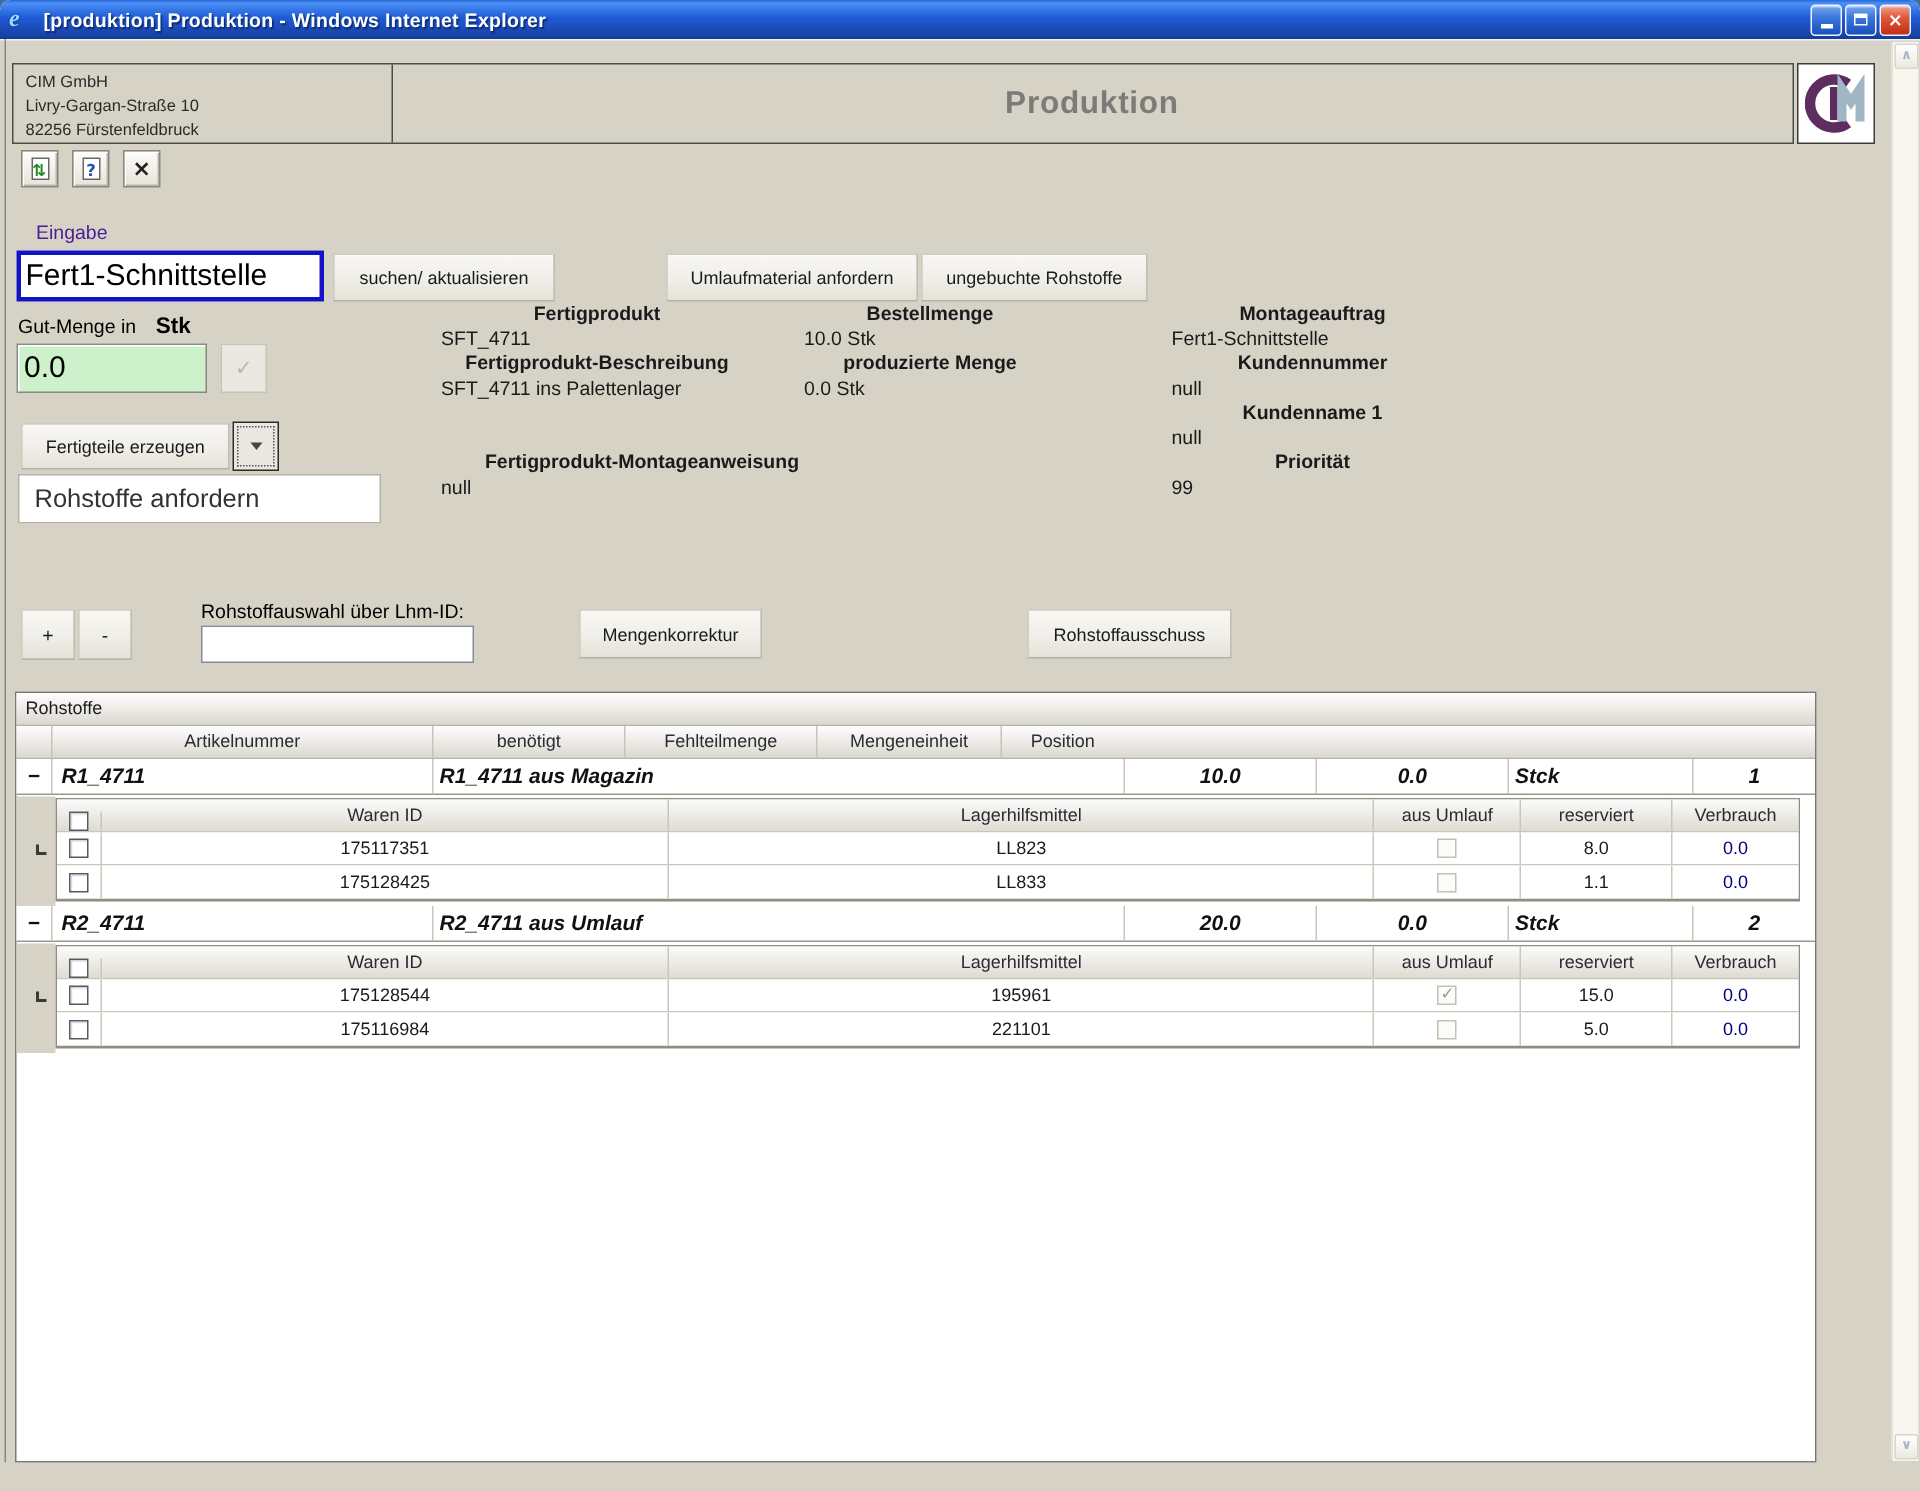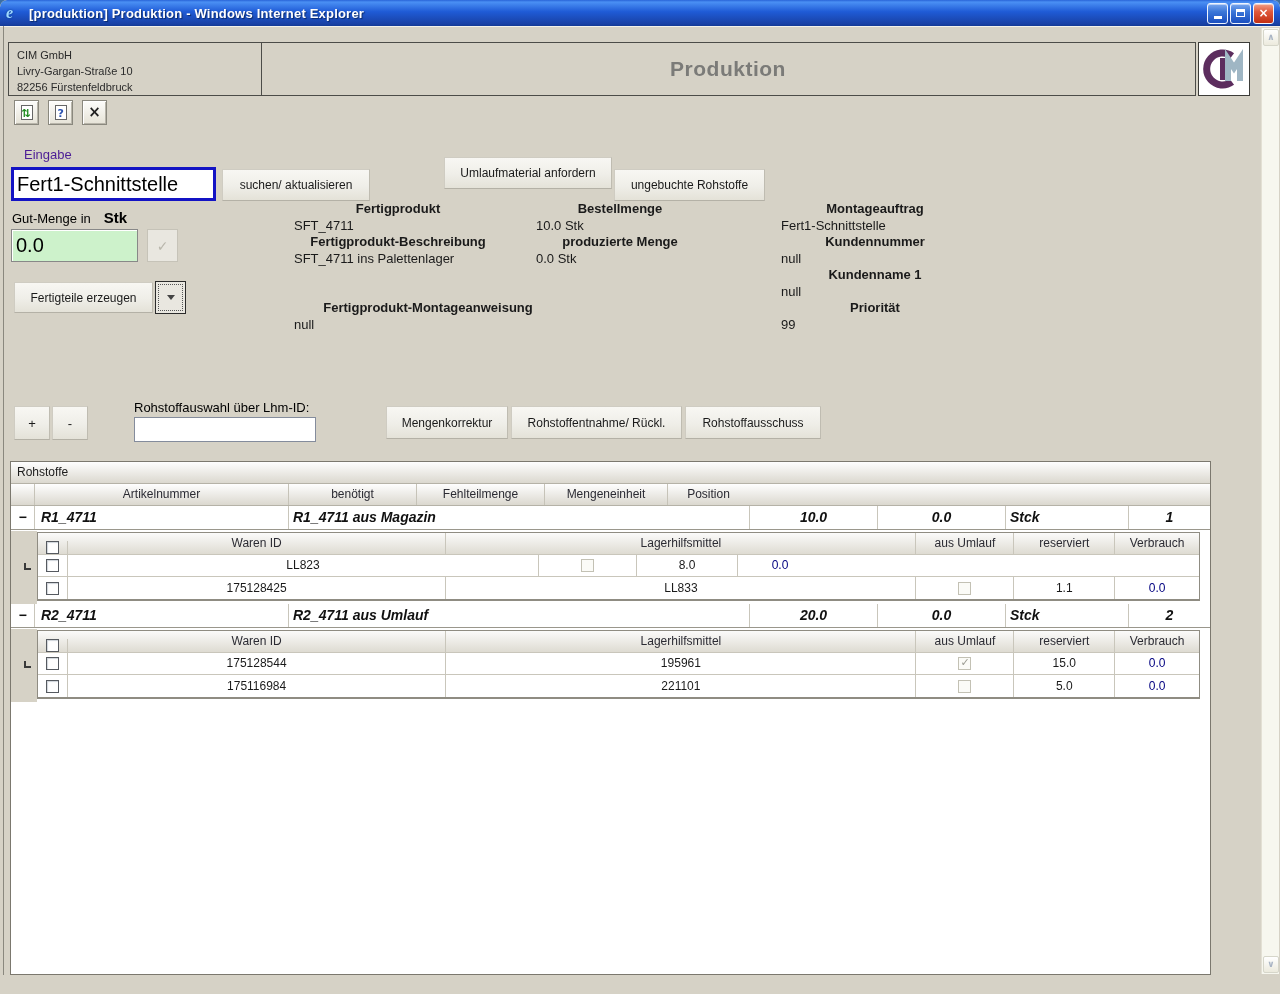--- a/index.html
+++ b/index.html
@@ -217,36 +217,37 @@
         <span class="b-q">?</span>
       </span>
   </div>
   <div class="xpbtn" style="left:82px">
     <span class="x-glyph">×</span>
   </div>
 
   <div class="abs" id="eingabe-label">Eingabe</div>
   <input class="abs" id="main-input" value="Fert1-Schnittstelle" style="">
   <div class="flatbtn" style="left:222px; top:169px; width:148px; height:32px;">suchen/ aktualisieren</div>
-  <div class="flatbtn" style="left:444px; top:157px; width:168px; height:32px;">Umlaufmaterial anfordern</div>
+  <div class="flatbtn" style="left:444px; top:169px; width:168px; height:32px;">Umlaufmaterial anfordern</div>
   <div class="flatbtn" style="left:614px; top:169px; width:151px; height:32px;">ungebuchte Rohstoffe</div>
 
   <div class="abs" id="gutmenge-label">
     <span>Gut-Menge in</span><span id="gutmenge-unit">Stk</span>
   </div>
   <input class="abs" id="gutmenge-input" value="0.0" style="">
   <div class="abs" id="check-btn">
     <span>✓</span>
   </div>
 
   <div class="flatbtn" id="fertigteile-btn">Fertigteile erzeugen</div>
   <div id="drop-toggle">
     <span class="inner"></span>
     <span class="arr-down"></span>
   </div>
+  <div id="rohstoffe-listbox">Rohstoffe anfordern</div>
 
   <div class="info-col" style="left:278px; top:201px; width:240px;">
     <div class="lab">Fertigprodukt</div>
     <div class="val">SFT_4711</div>
     <div class="lab">Fertigprodukt-Beschreibung</div>
     <div class="val">SFT_4711 ins Palettenlager</div>
   </div>
   <div class="info-col" style="left:278px; top:300px; width:300px;">
     <div class="lab">Fertigprodukt-Montageanweisung</div>
     <div class="val">null</div>
@@ -266,21 +267,20 @@
     <div class="val">null</div>
     <div class="lab">Priorität</div>
     <div class="val">99</div>
   </div>
 
   <div class="flatbtn" id="plus-btn">+</div>
   <div class="flatbtn" id="minus-btn">-</div>
   <div class="abs" id="lhm-label">Rohstoffauswahl über Lhm-ID:</div>
   <input class="abs" id="lhm-input" style="">
   <div class="flatbtn" id="mengenkorrektur-btn">Mengenkorrektur</div>
-  <div class="flatbtn" id="entnahme-btn">Rohstoffentnahme/ Rückl.</div>
   <div class="flatbtn" id="ausschuss-btn">Rohstoffausschuss</div>
 
   <div id="maintable">
     <div class="tbar">Rohstoffe</div>
 
     <div class="hrow">
       <div class="c-exp"></div>
       <div class="c-art">Artikelnummer</div>
       <div class="c-ben">benötigt</div>
       <div class="c-feh">Fehlteilmenge</div>
@@ -309,20 +309,21 @@
           <div class="s-wid">Waren ID</div>
           <div class="s-lhm">Lagerhilfsmittel</div>
           <div class="s-aus">aus Umlauf</div>
           <div class="s-res">reserviert</div>
           <div class="s-ver">Verbrauch</div>
         </div>
         <div class="srow">
           <div class="s-cb">
               <span class="cb"></span>
             </div>
+          <div class="s-wid">175117351</div>
           <div class="s-lhm">LL823</div>
           <div class="s-aus">
               <span class="cb dis"></span>
             </div>
           <div class="s-res">8.0</div>
           <div class="s-ver vnum">0.0</div>
         </div>
         <div class="srow">
           <div class="s-cb">
               <span class="cb"></span>

